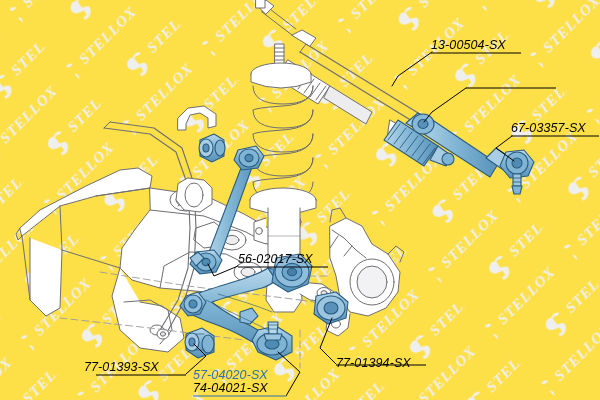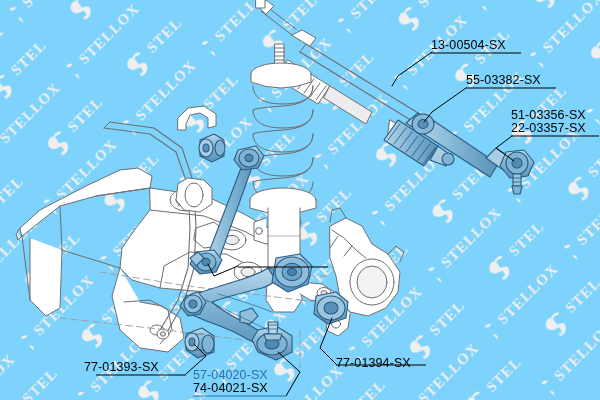--- a/index.html
+++ b/index.html
@@ -7,22 +7,23 @@
   body{
     width:600px;height:400px;
     background:#ffffff;
     font-family:"Liberation Sans", sans-serif;
     overflow:hidden;
     position:relative;
   }
   #stage{
     position:relative;
     width:600px;height:400px;
-    background:#7dd3fc;
+    background:#fde047;
     overflow:hidden;
+    font-style:italic;
   }
   
   #watermark{
     position:absolute;
     left:0;top:0;width:600px;height:400px;
     pointer-events:none;
     z-index:1;
   }
   
   #drawing{
@@ -362,22 +363,21 @@
       <line x1="511" y1="136" x2="599" y2="136"></line>
       <line x1="238" y1="267" x2="328" y2="267"></line>
       <line x1="96" y1="375" x2="186" y2="375"></line>
       <line x1="193" y1="396" x2="285" y2="396" stroke="#2F6FAF"></line>
       <line x1="336" y1="365" x2="426" y2="365"></line>
     </g>
   </svg>
 
   <div id="labels">
     <div class="lbl" style="left:431px;top:38px;">13-00504-SX</div>
-    <div class="lbl" style="left:466px;top:73px;">55-03382-SX</div>
-    <div class="lbl" style="left:511px;top:108px;">51-03356-SX</div>
-    <div class="lbl" style="left:511px;top:121px;">22-03357-SX</div>
+    <div class="lbl" style="left:511px;top:121px;">67-03357-SX</div>
+    <div class="lbl" style="left:238px;top:252px;">56-02017-SX</div>
     <div class="lbl" style="left:84px;top:360px;">77-01393-SX</div>
     <div class="lbl hl" style="left:193px;top:368px;">57-04020-SX</div>
     <div class="lbl" style="left:193px;top:381px;">74-04021-SX</div>
     <div class="lbl" style="left:336px;top:356px;">77-01394-SX</div>
   </div>
 
 </div>
 
 </body></html>

